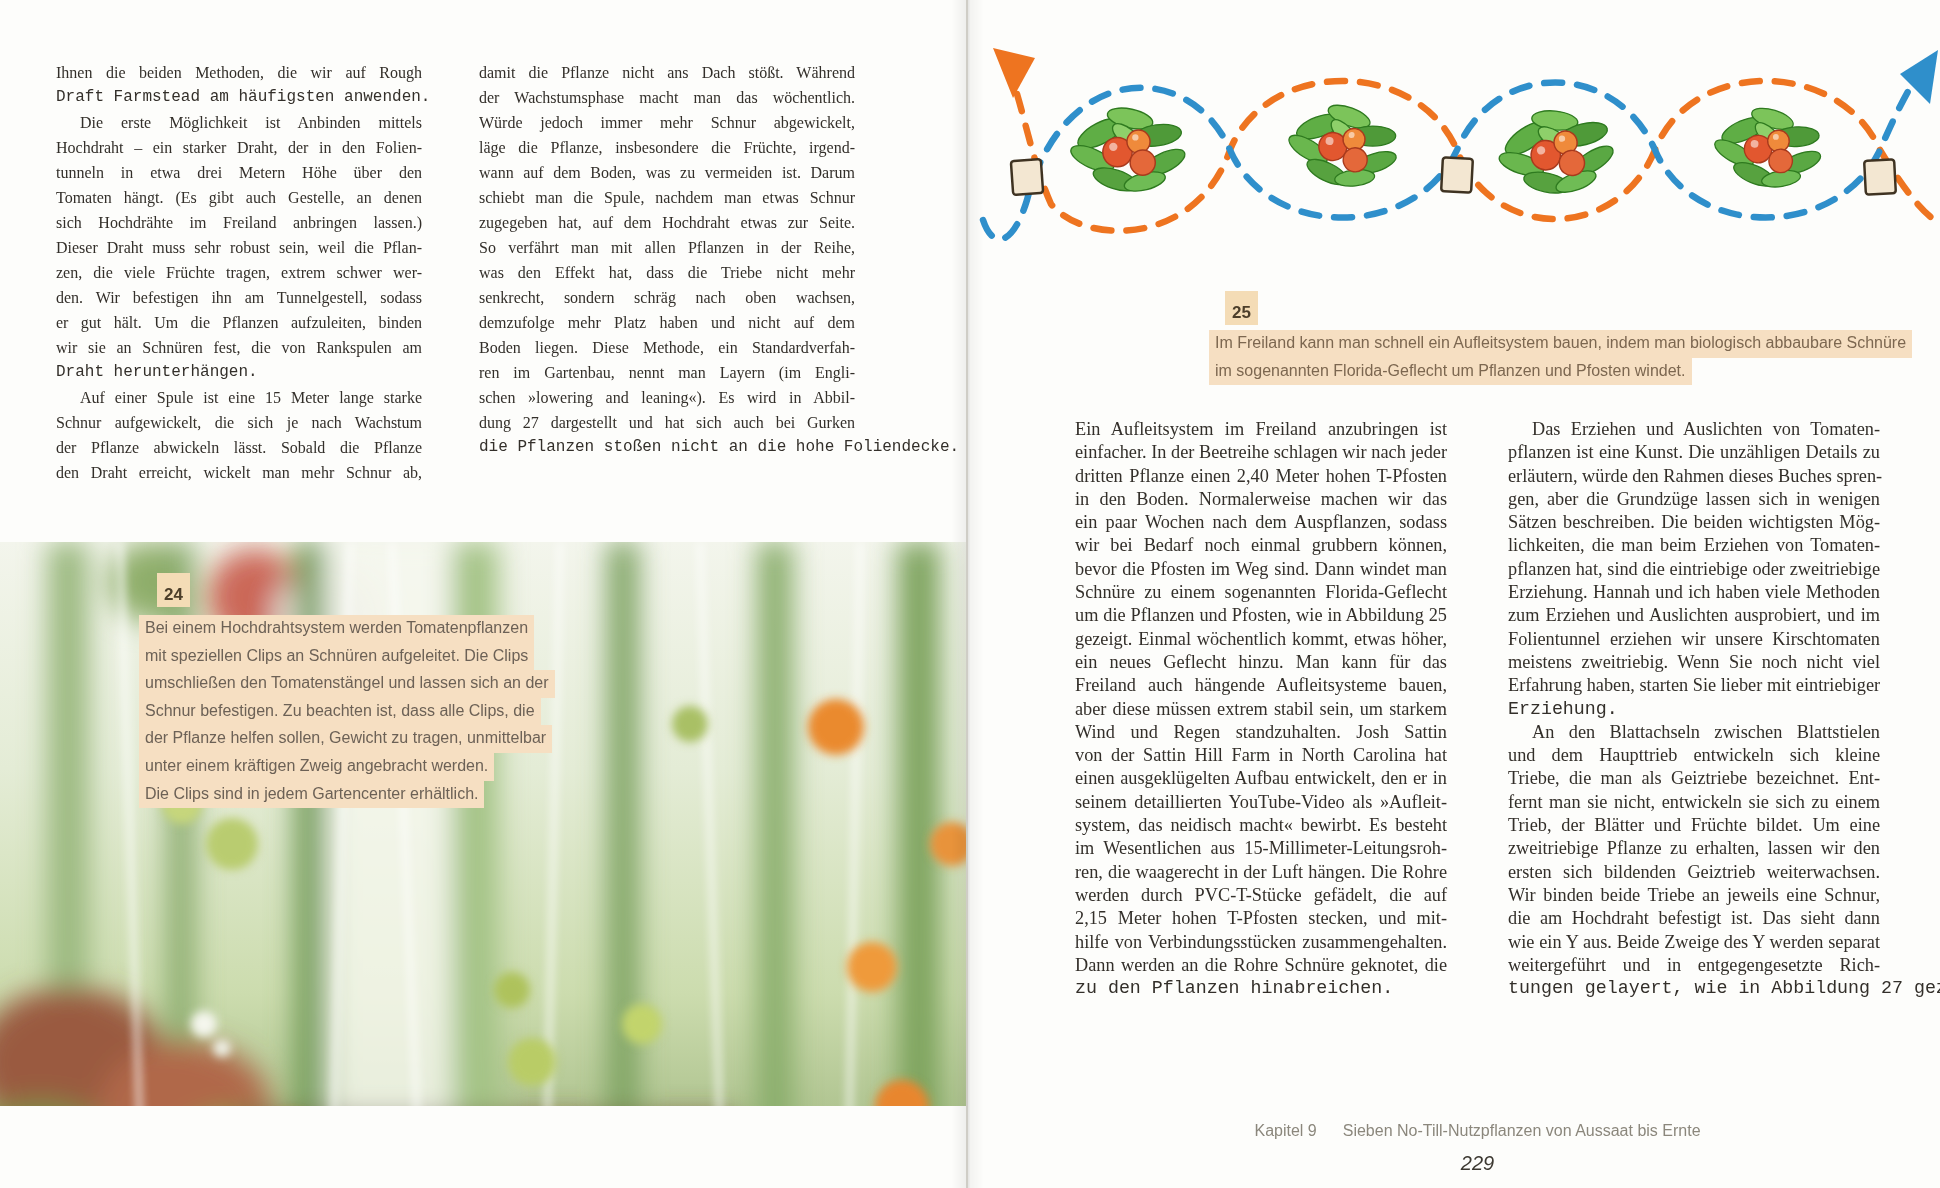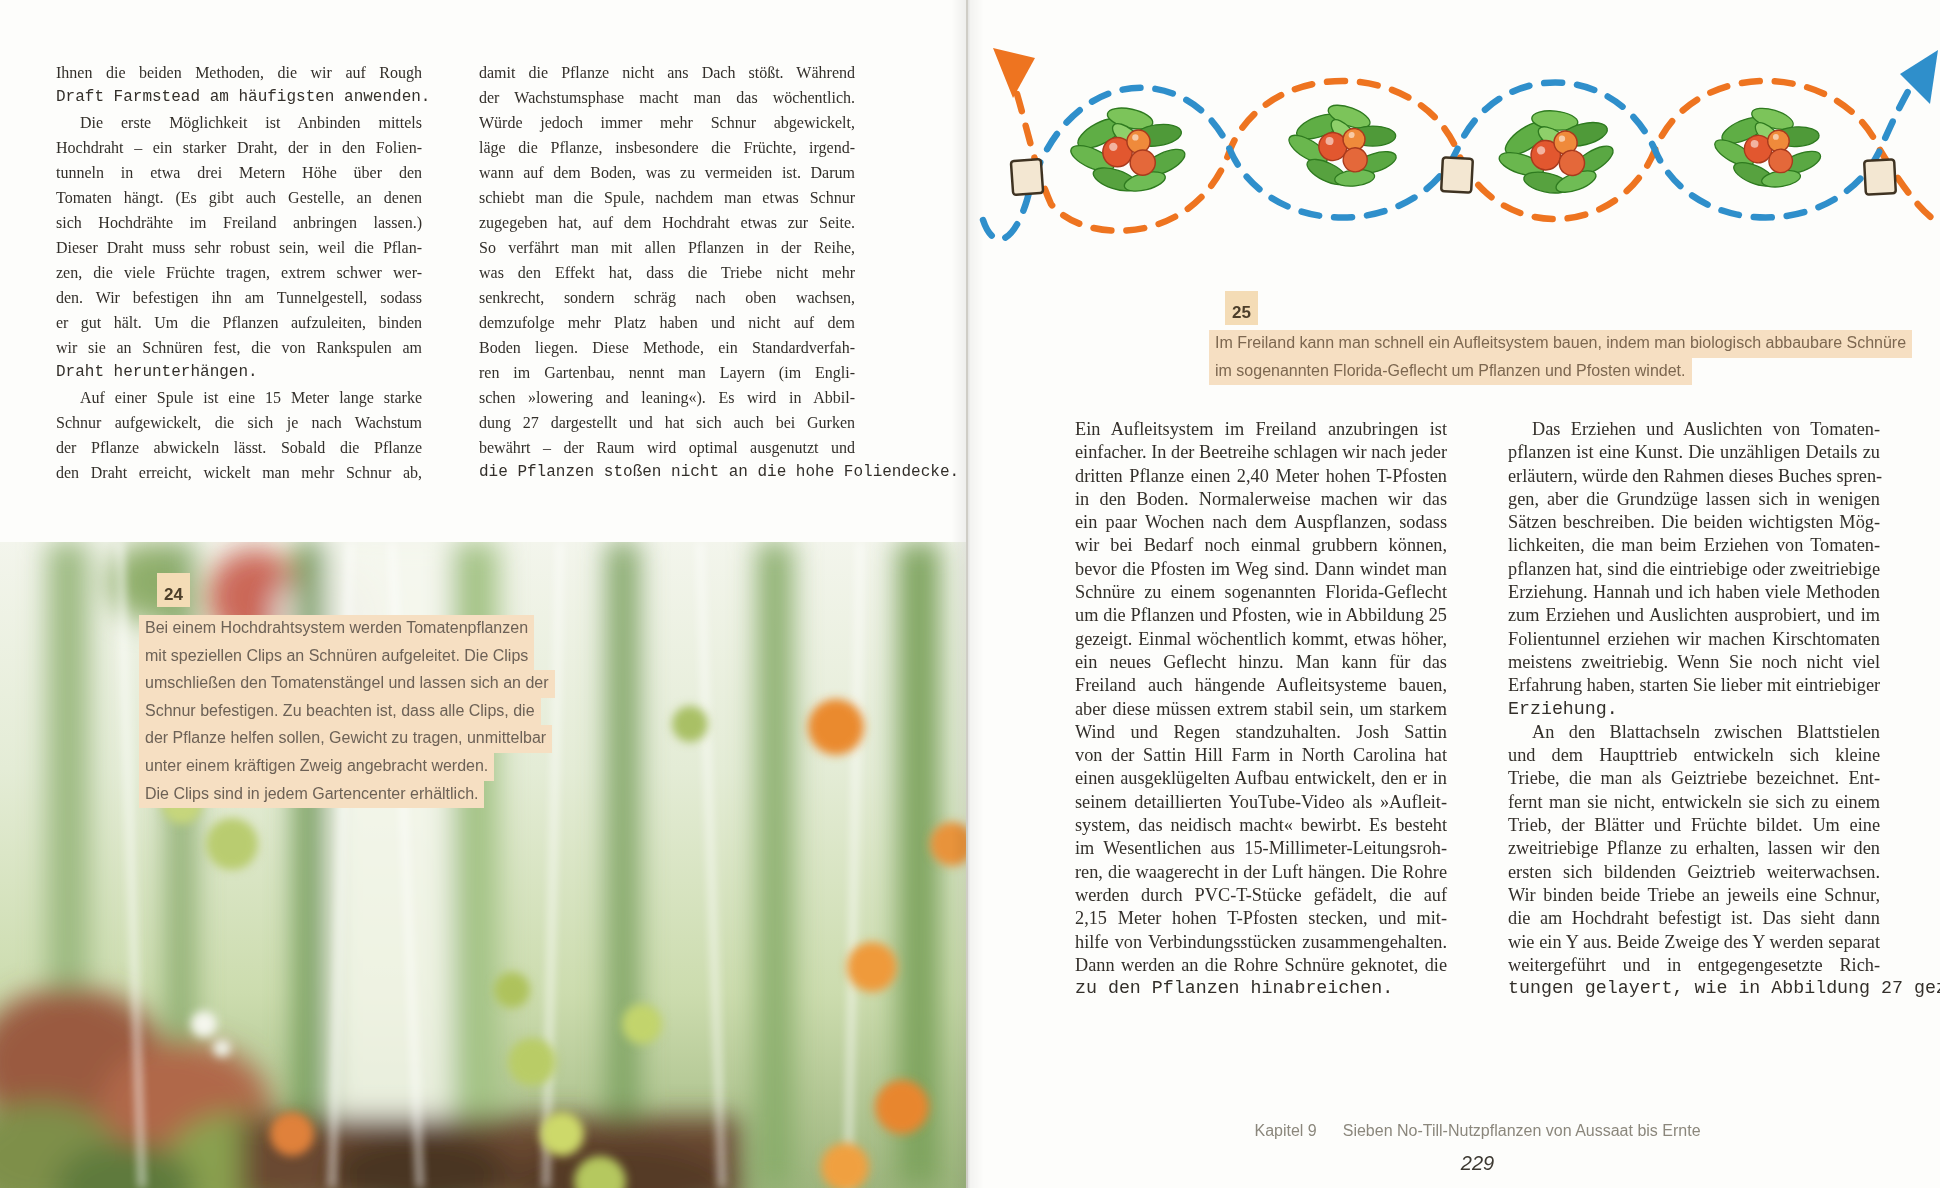--- a/index.html
+++ b/index.html
@@ -33,21 +33,21 @@
     font-family:"Liberation Sans",sans-serif;font-size:16px;
     padding:1px 6px 2px 6px;}
   #photo-caption{left:139px;top:573px;}
   #photo-caption .badge{margin-left:18px;margin-bottom:8px;}
   #diagram-caption{left:1209px;top:291px;}
   #diagram-caption .badge{margin-left:16px;margin-bottom:5px;}
   #diagram-caption .cap-chip{color:#7c6750;}
   .cap-row{margin:0;}
 
   
-  #photo{left:0;top:542px;width:968px;height:646px;overflow:hidden;}
+  #photo{left:0;top:542px;width:968px;height:564px;overflow:hidden;}
 
   
   #diagram{left:975px;top:28px;width:965px;height:266px;}
 
   
   #footer-line{left:1075px;top:1122px;width:805px;text-align:center;
     font-family:"Liberation Sans",sans-serif;font-size:16px;color:#8b877c;}
   #footer-line .sep{display:inline-block;width:26px;}
   #page-number{left:1075px;top:1152px;width:805px;text-align:center;
     font-family:"Liberation Sans",sans-serif;font-size:20px;color:#3c3831;font-style:italic;}
@@ -84,21 +84,20 @@
     <div class="bl txt">schiebt man die Spule, nachdem man etwas Schnur</div>
     <div class="bl txt">zugegeben hat, auf dem Hochdraht etwas zur Seite.</div>
     <div class="bl txt">So verfährt man mit allen Pflanzen in der Reihe,</div>
     <div class="bl txt">was den Effekt hat, dass die Triebe nicht mehr</div>
     <div class="bl txt">senkrecht, sondern schräg nach oben wachsen,</div>
     <div class="bl txt">demzufolge mehr Platz haben und nicht auf dem</div>
     <div class="bl txt">Boden liegen. Diese Methode, ein Standardverfah-</div>
     <div class="bl txt">ren im Gartenbau, nennt man Layern (im Engli-</div>
     <div class="bl txt">schen »lowering and leaning«). Es wird in Abbil-</div>
     <div class="bl txt">dung 27 dargestellt und hat sich auch bei Gurken</div>
-    <div class="bl txt">bewährt – der Raum wird optimal ausgenutzt und</div>
     <div class="bl txt pend">die Pflanzen stoßen nicht an die hohe Foliendecke.</div>
   </div>
 
 <div class="abs" id="photo">
 <svg width="968" height="646" viewBox="0 0 968 646">
   <defs>
     <linearGradient id="pbg" x1="0" y1="0" x2="0" y2="1">
       <stop offset="0" stop-color="#f3f5ec"></stop>
           <stop offset="0.35" stop-color="#e4ecd6"></stop>
       <stop offset="0.7" stop-color="#ccdcae"></stop>
@@ -270,21 +269,21 @@
 <div class="abs col rcol" id="r-col2">
     <div class="bl txt ind">Das Erziehen und Auslichten von Tomaten-</div>
     <div class="bl txt">pflanzen ist eine Kunst. Die unzähligen Details zu</div>
     <div class="bl txt">erläutern, würde den Rahmen dieses Buches spren-</div>
     <div class="bl txt">gen, aber die Grundzüge lassen sich in wenigen</div>
     <div class="bl txt">Sätzen beschreiben. Die beiden wichtigsten Mög-</div>
     <div class="bl txt">lichkeiten, die man beim Erziehen von Tomaten-</div>
     <div class="bl txt">pflanzen hat, sind die eintriebige oder zweitriebige</div>
     <div class="bl txt">Erziehung. Hannah und ich haben viele Methoden</div>
     <div class="bl txt">zum Erziehen und Auslichten ausprobiert, und im</div>
-    <div class="bl txt">Folientunnel erziehen wir machen Kirschtomaten</div>
+    <div class="bl txt">Folientunnel erziehen wir unsere Kirschtomaten</div>
     <div class="bl txt">meistens zweitriebig. Wenn Sie noch nicht viel</div>
     <div class="bl txt">Erfahrung haben, starten Sie lieber mit eintriebiger</div>
     <div class="bl txt pend">Erziehung.</div>
     <div class="bl txt ind">An den Blattachseln zwischen Blattstielen</div>
     <div class="bl txt">und dem Haupttrieb entwickeln sich kleine</div>
     <div class="bl txt">Triebe, die man als Geiztriebe bezeichnet. Ent-</div>
     <div class="bl txt">fernt man sie nicht, entwickeln sie sich zu einem</div>
     <div class="bl txt">Trieb, der Blätter und Früchte bildet. Um eine</div>
     <div class="bl txt">zweitriebige Pflanze zu erhalten, lassen wir den</div>
     <div class="bl txt">ersten sich bildenden Geiztrieb weiterwachsen.</div>

